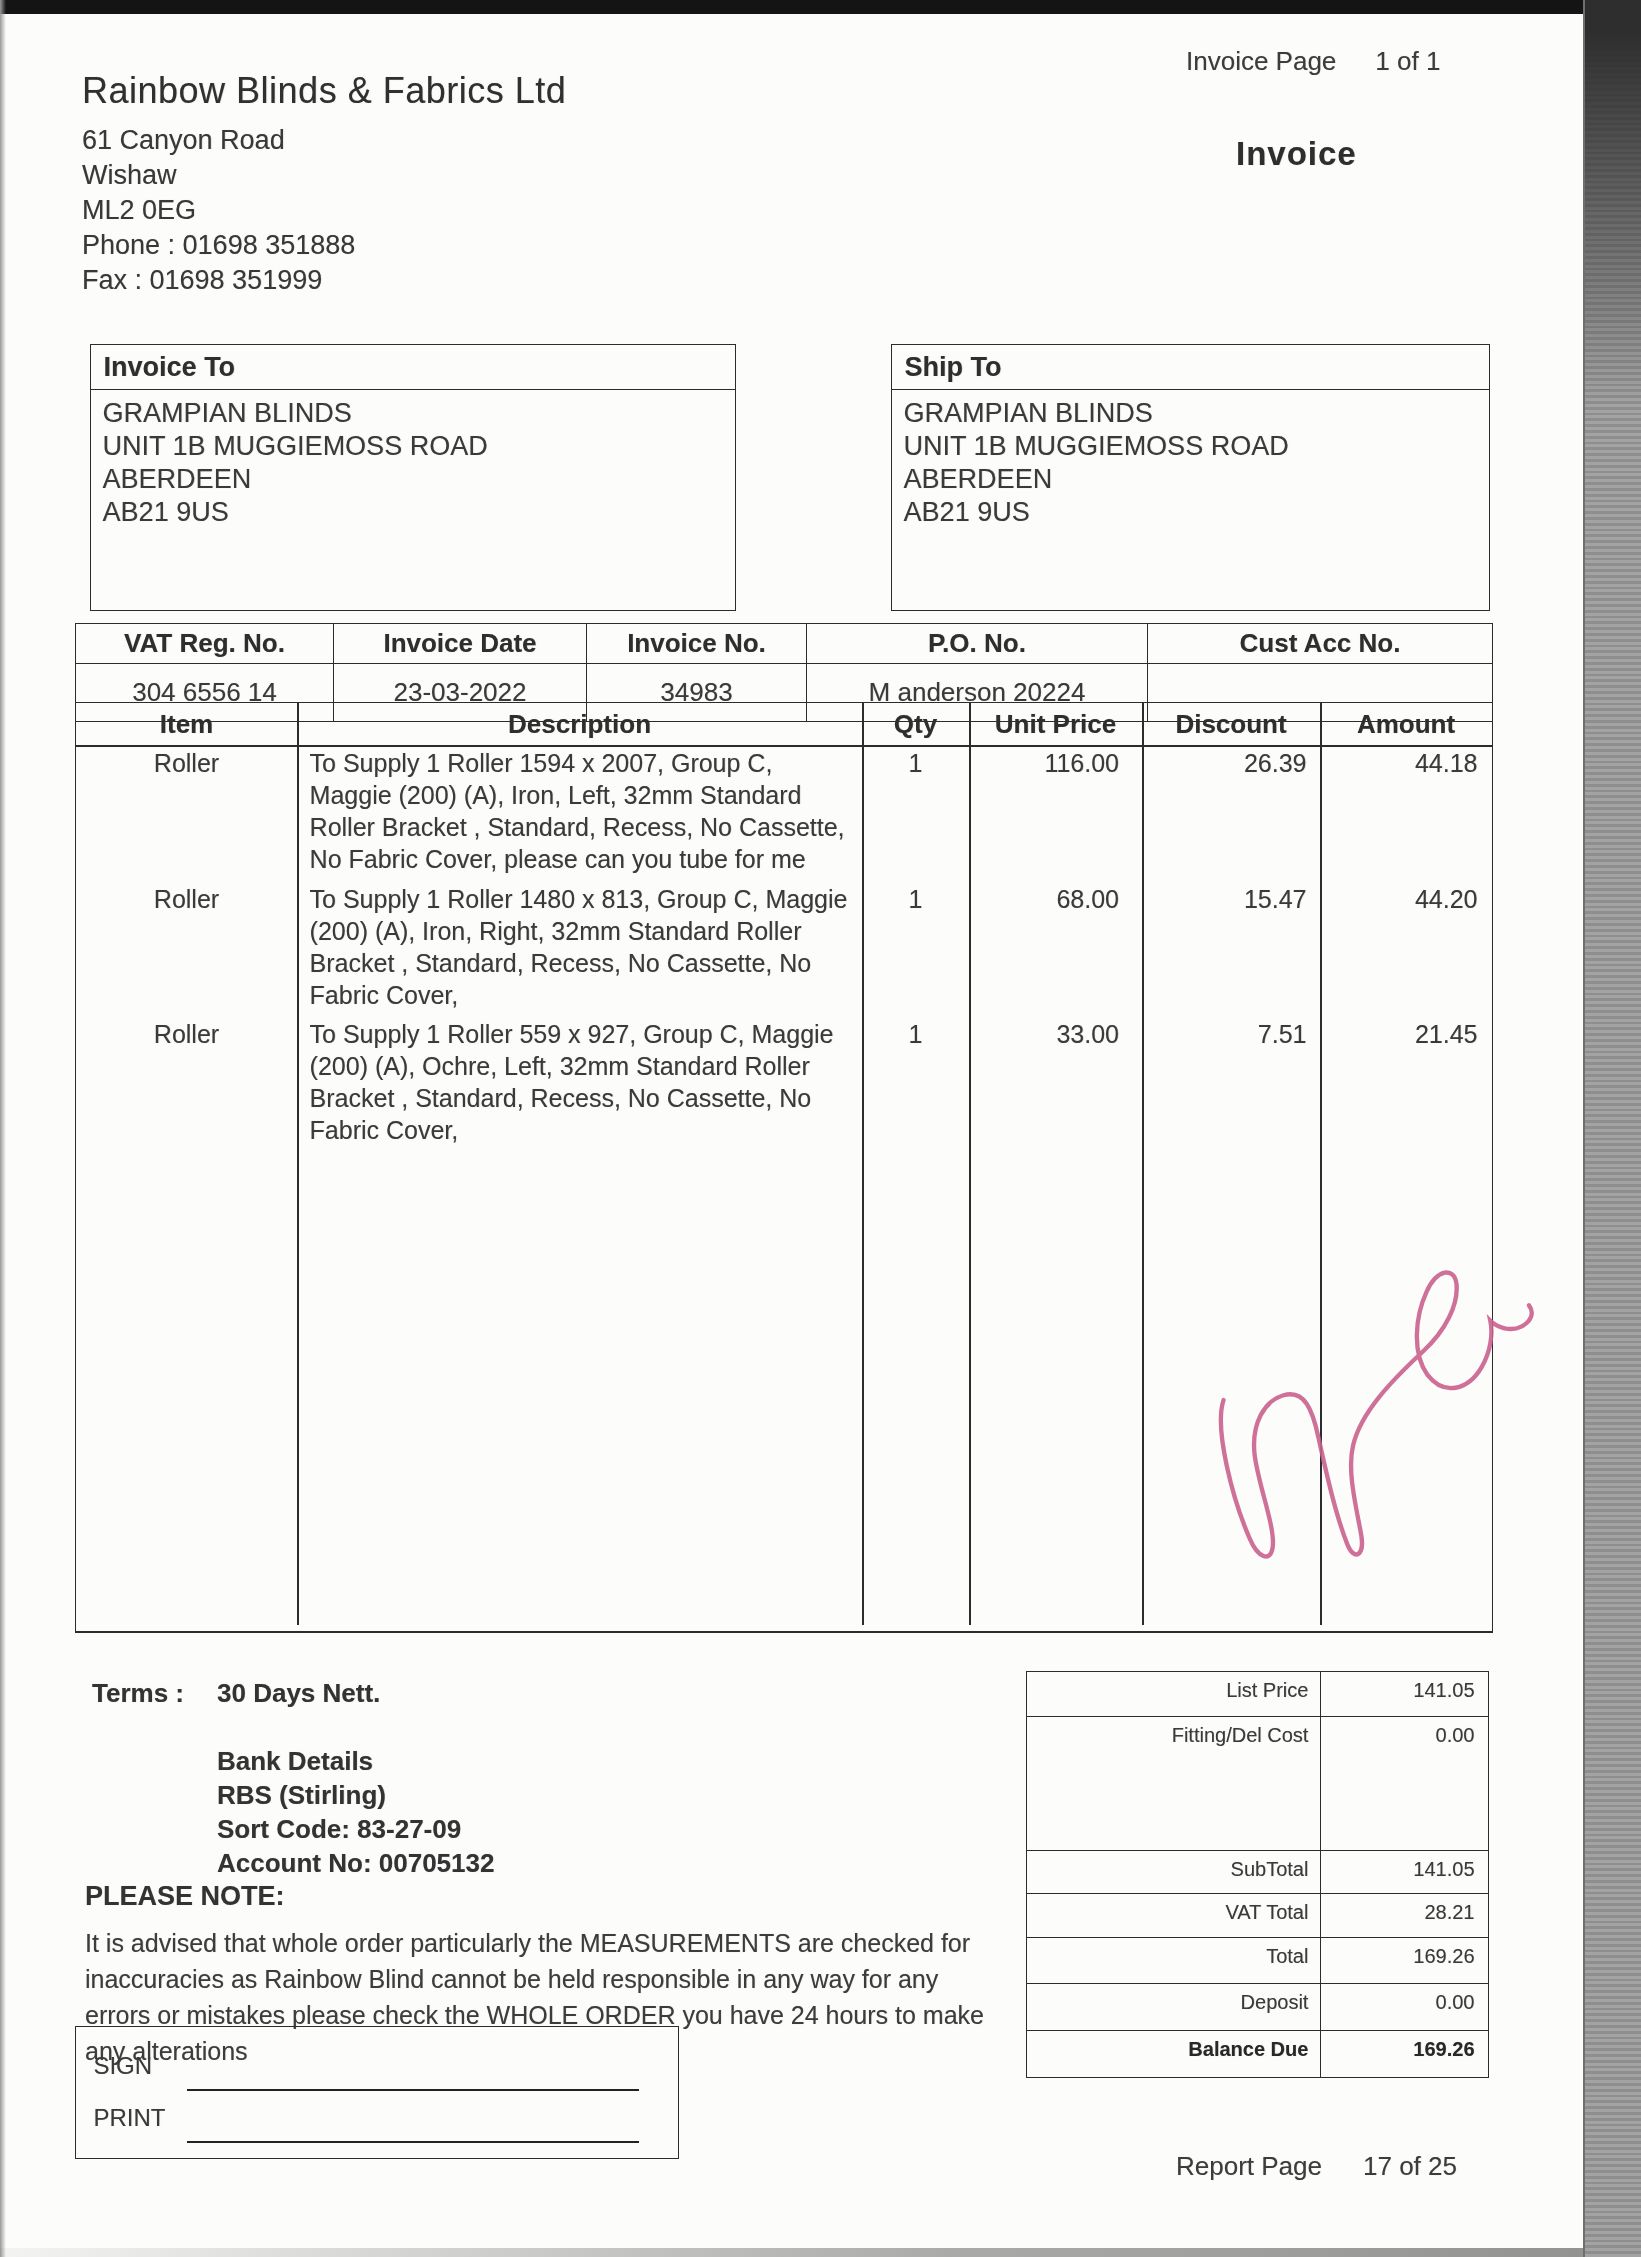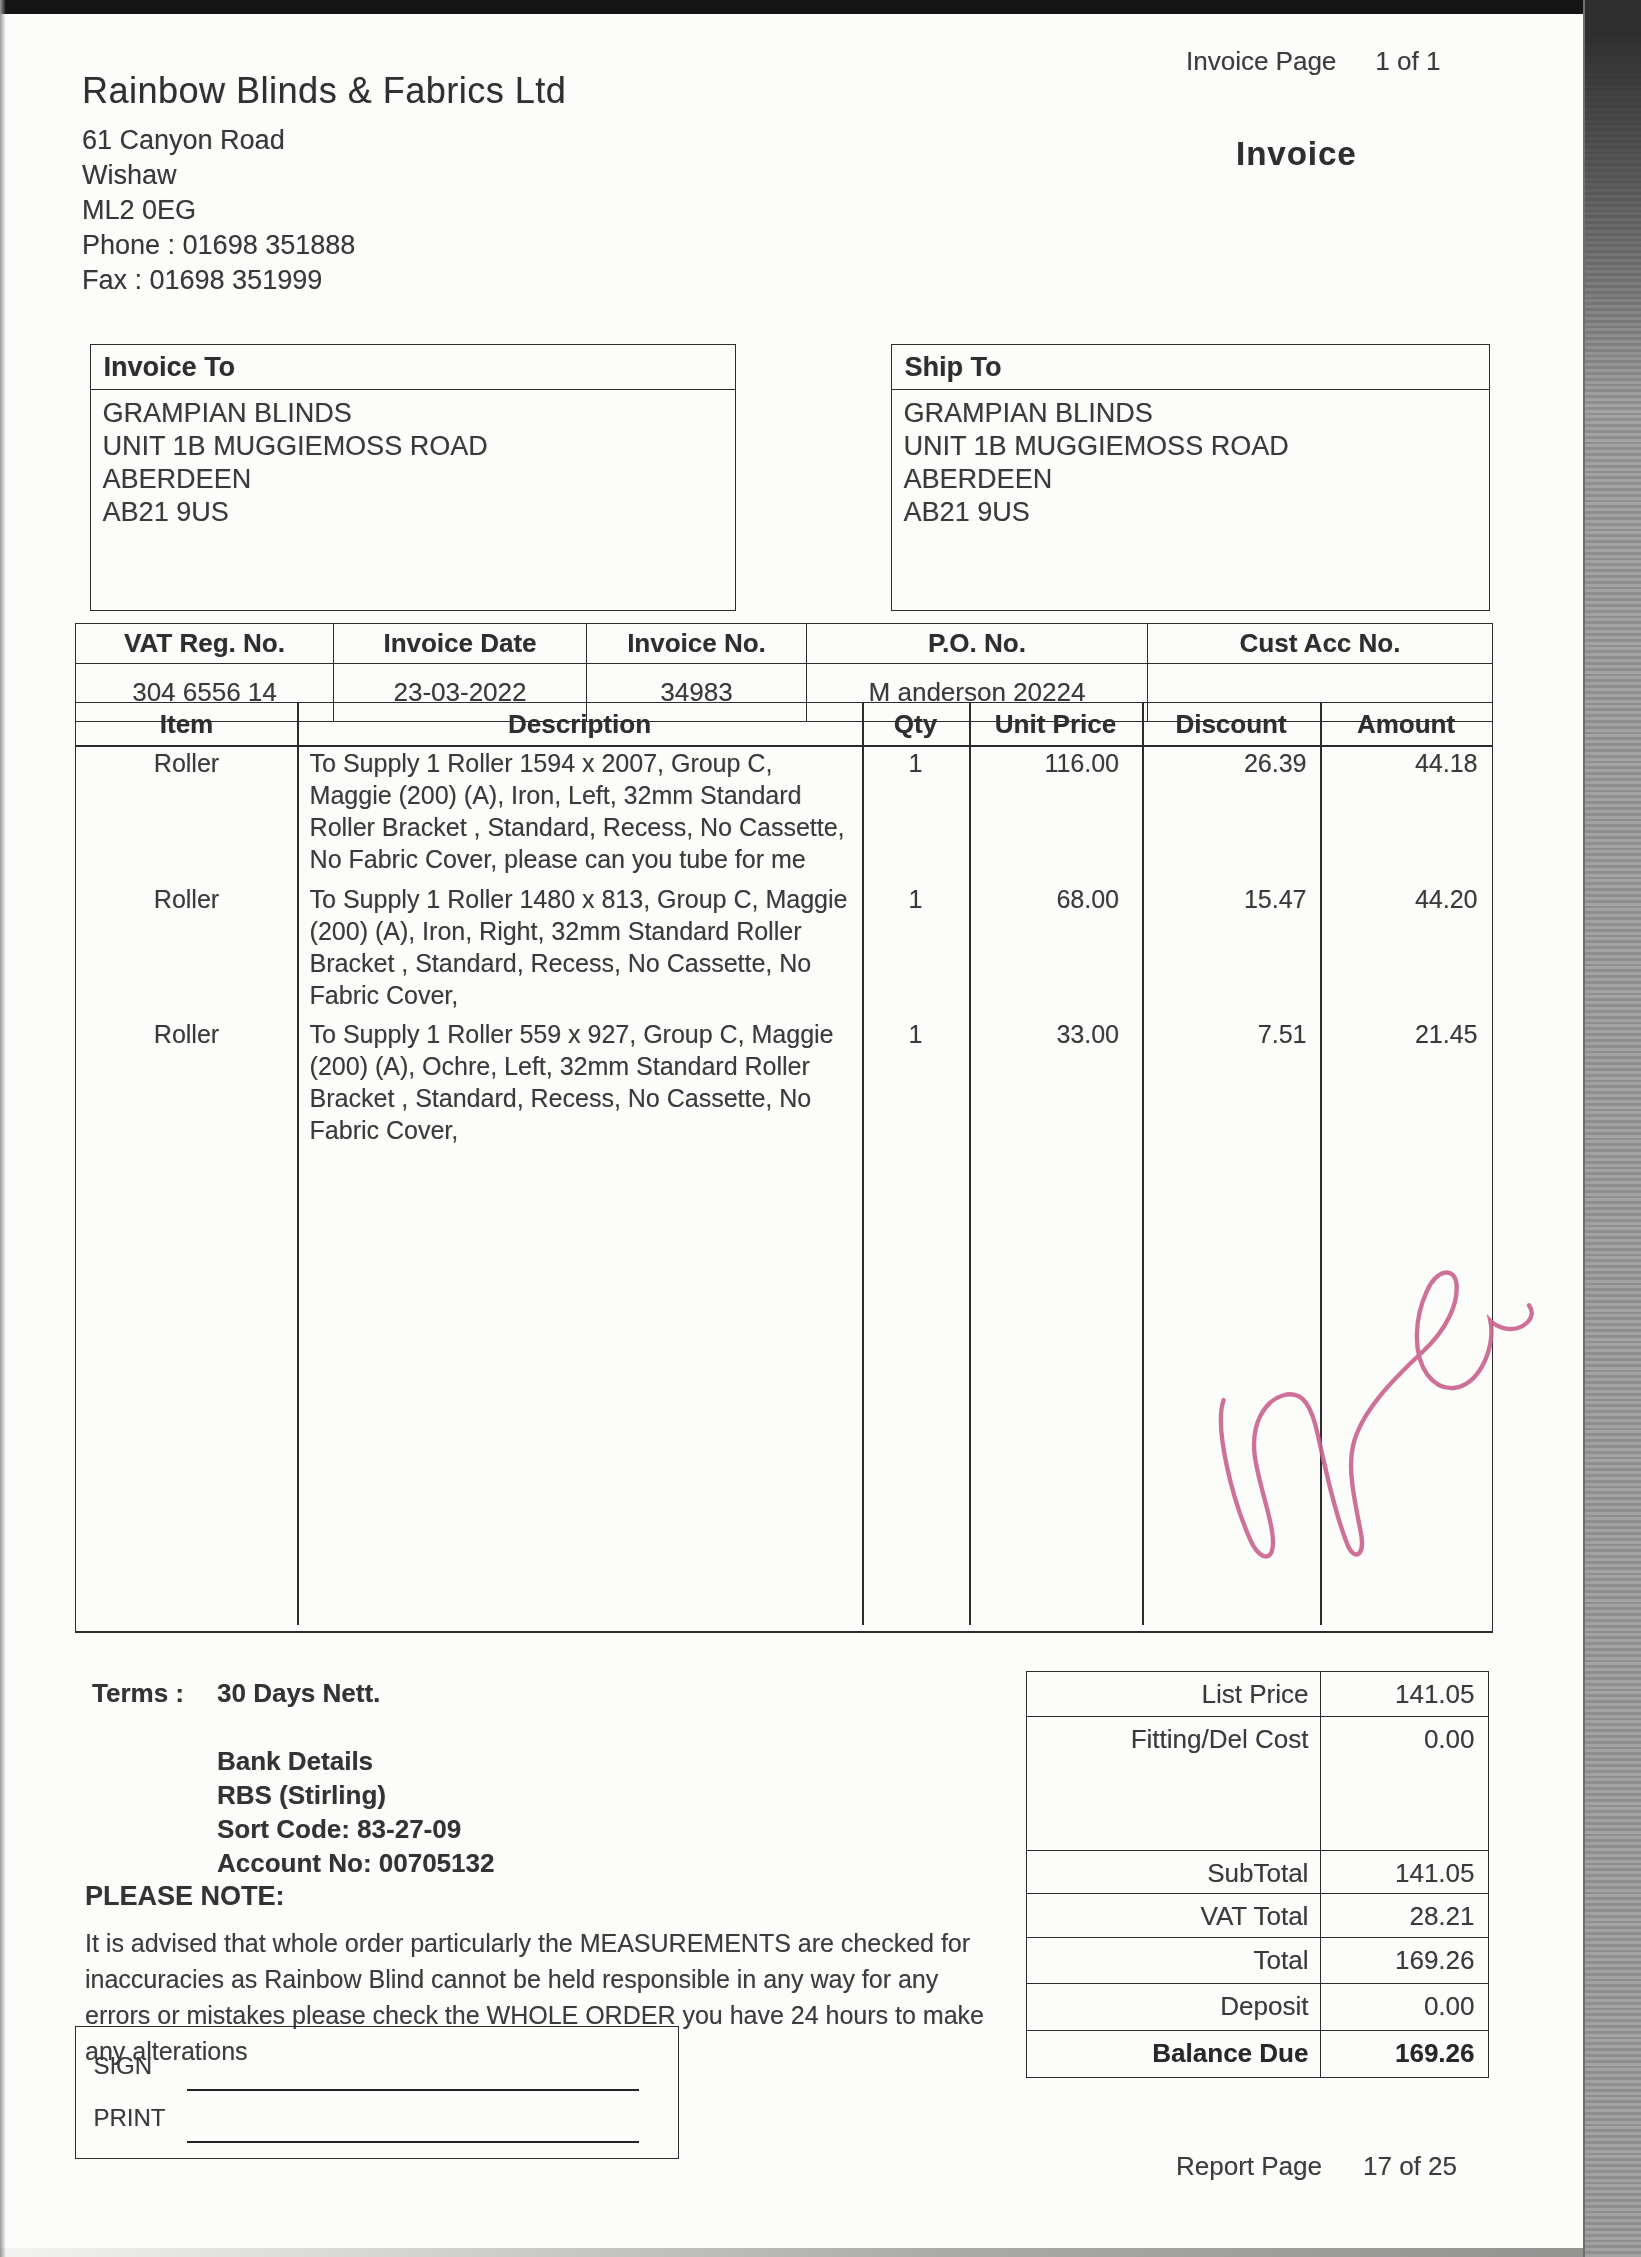--- a/index.html
+++ b/index.html
@@ -59,21 +59,21 @@
   
   .sig{left:1210px;top:1257px;width:348px;height:319px;pointer-events:none;}
   
   .terms{left:92px;top:1678px;font-size:26px;font-weight:bold;color:#333;}
   .terms-val{left:217px;top:1678px;font-size:26px;font-weight:bold;color:#333;}
   .bank{left:217px;top:1744px;font-size:26px;font-weight:bold;line-height:34px;color:#333;}
   .note-title{left:85px;top:1881px;font-size:27px;font-weight:bold;color:#333;}
   .note-body{left:85px;top:1925px;width:906px;font-size:25px;line-height:36px;color:#3c3c3c;}
   
   .totals{left:1026px;top:1671px;width:461px;border:1.9px solid #2c2c2c;}
-  .trow{display:grid;grid-template-columns:294px 1fr;font-size:26px;}
+  .trow{display:grid;grid-template-columns:294px 1fr;font-size:20px;}
   .trow:not(:last-child){border-bottom:1.9px solid #2c2c2c;}
   .t-label{border-right:1.9px solid #2c2c2c;text-align:right;padding:6.8px 11.6px 0 0;}
   .t-value{text-align:right;padding:6.8px 13.5px 0 0;}
   .h-listprice{height:44px;}.h-fitting{height:133px;}.h-subtotal{height:42px;}
   .h-vat{height:43px;}.h-total{height:45px;}.h-deposit{height:46px;}.h-balance{height:46px;}
   .trow.bold{font-weight:bold;color:#282828;}
   
   .signbox{left:75px;top:2026px;width:602px;height:131px;border:1.9px solid #2c2c2c;}
   .signbox .lbl{position:absolute;left:17.4px;font-size:24px;color:#3a3a3a;}
   .signbox .ln{position:absolute;left:111px;right:39px;height:1.9px;background:#222;}

